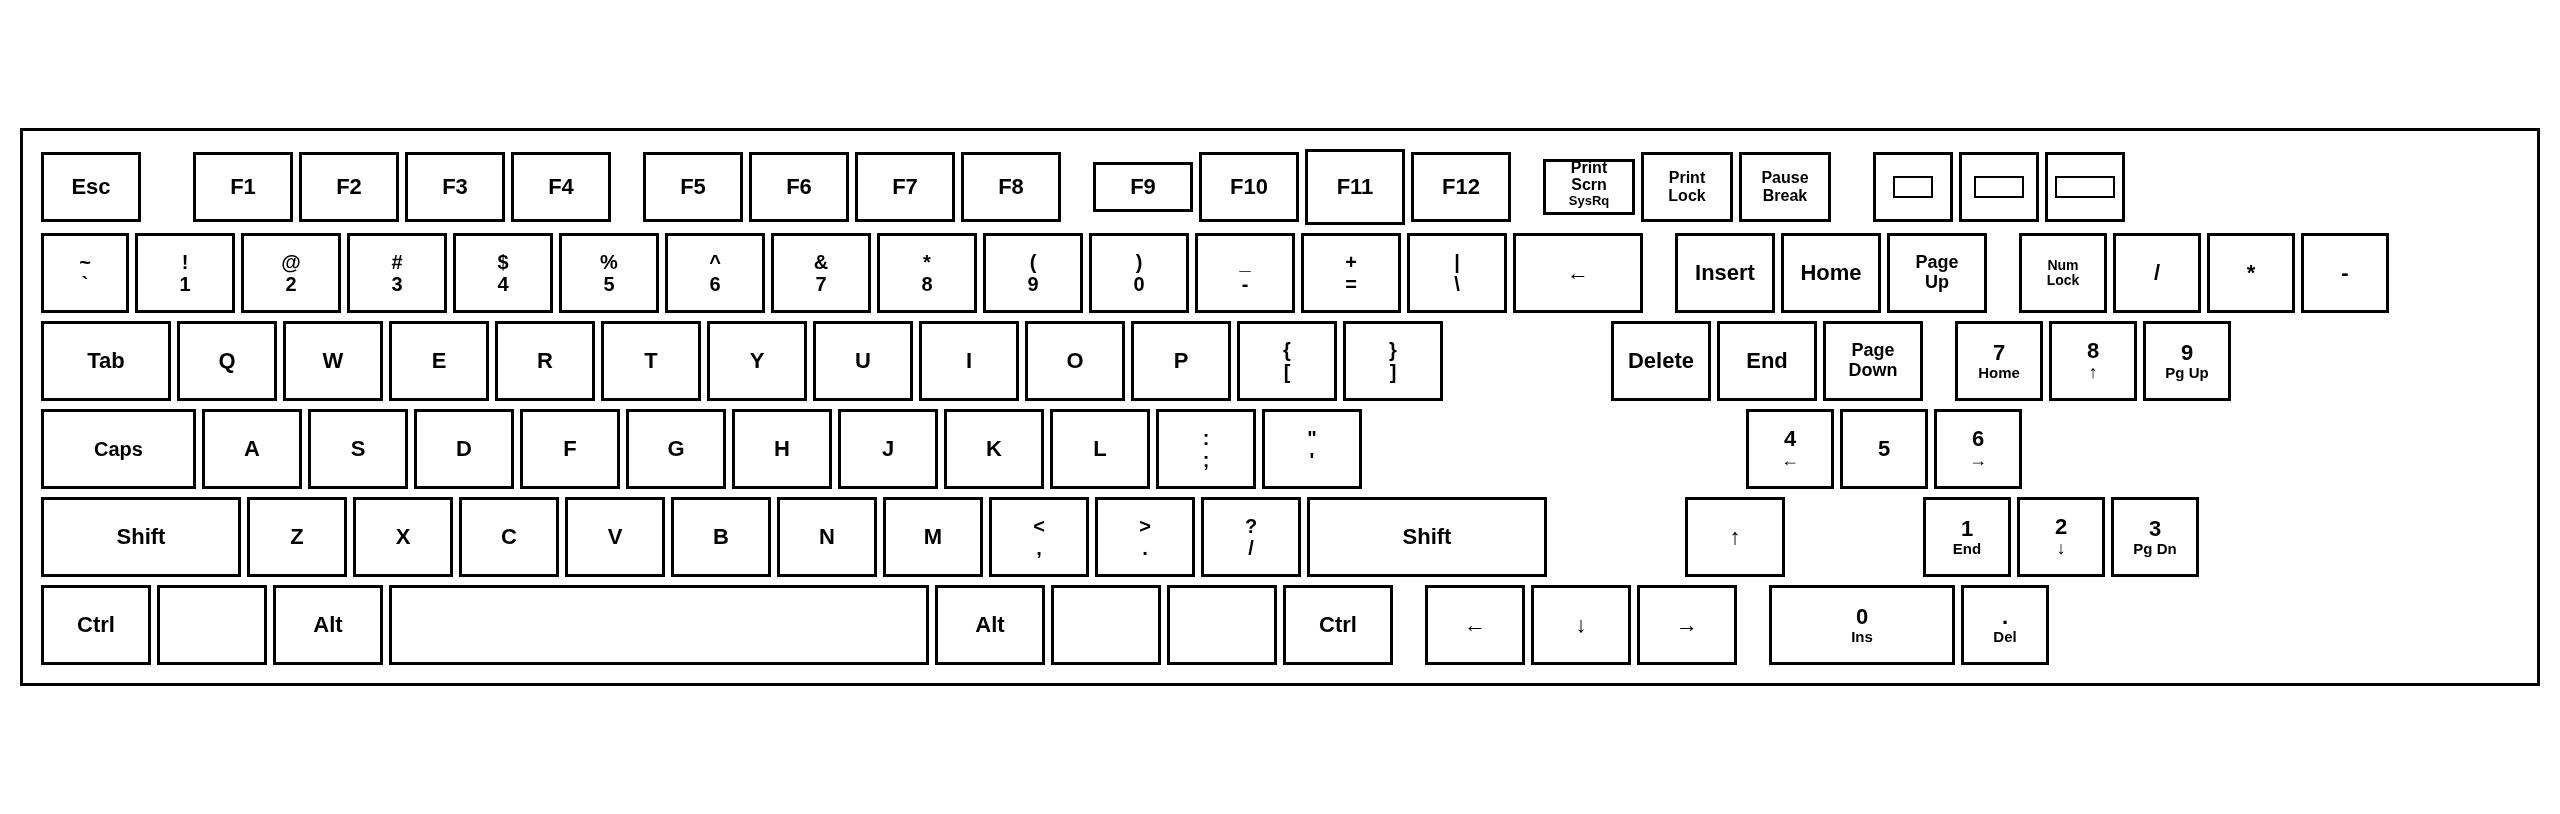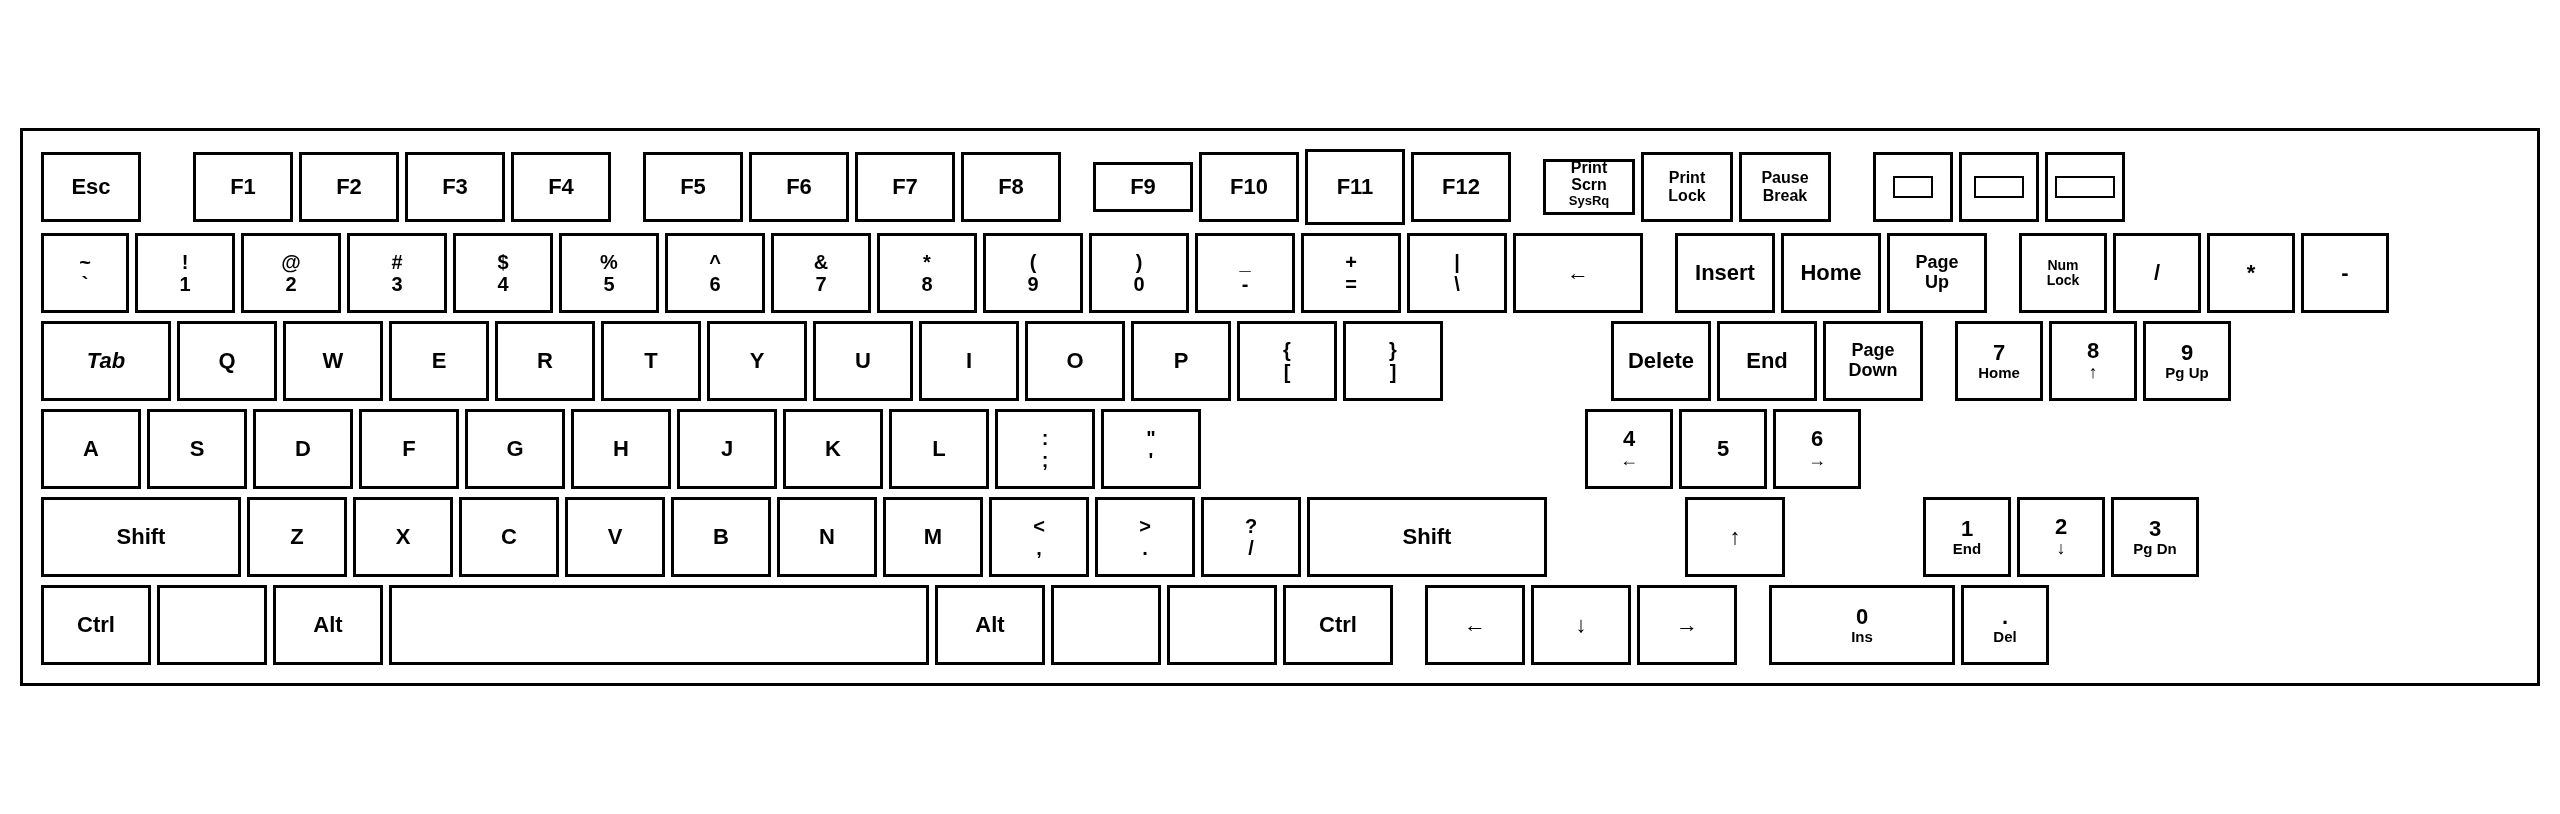--- a/index.html
+++ b/index.html
@@ -200,21 +200,21 @@
       <span>Num</span>
       <span>Lock</span>
     </div>
     <div class="key" style="width:88px;min-width:88px;">/</div>
     <div class="key" style="width:88px;min-width:88px;">*</div>
     <div class="key" style="width:88px;min-width:88px;">-</div>
   </div>
 
   <div class="row">
 
-    <div class="key" style="width:130px;min-width:130px;font-style:italic;">Tab</div>
+    <div class="key" style="width:130px;min-width:130px;">Tab</div>
 
     <div class="key w2">Q</div>
     <div class="key w2">W</div>
     <div class="key w2">E</div>
     <div class="key w2">R</div>
     <div class="key w2">T</div>
     <div class="key w2">Y</div>
     <div class="key w2">U</div>
     <div class="key w2">I</div>
     <div class="key w2">O</div>
@@ -254,20 +254,21 @@
     <div class="key" style="width:88px;min-width:88px;font-size:18px;">
       <span style="font-size:22px;font-weight:bold;">9</span>
       <span style="font-size:15px;">Pg Up</span>
     </div>
 
     <div id="numplus-placeholder" style="width:88px;min-width:88px;flex-shrink:0;"></div>
   </div>
 
   <div class="row">
 
+    <div class="key" style="width:155px;min-width:155px;font-size:20px;">Caps</div>
 
     <div class="key w2">A</div>
     <div class="key w2">S</div>
     <div class="key w2">D</div>
     <div class="key w2">F</div>
     <div class="key w2">G</div>
     <div class="key w2">H</div>
     <div class="key w2">J</div>
     <div class="key w2">K</div>
     <div class="key w2">L</div>

